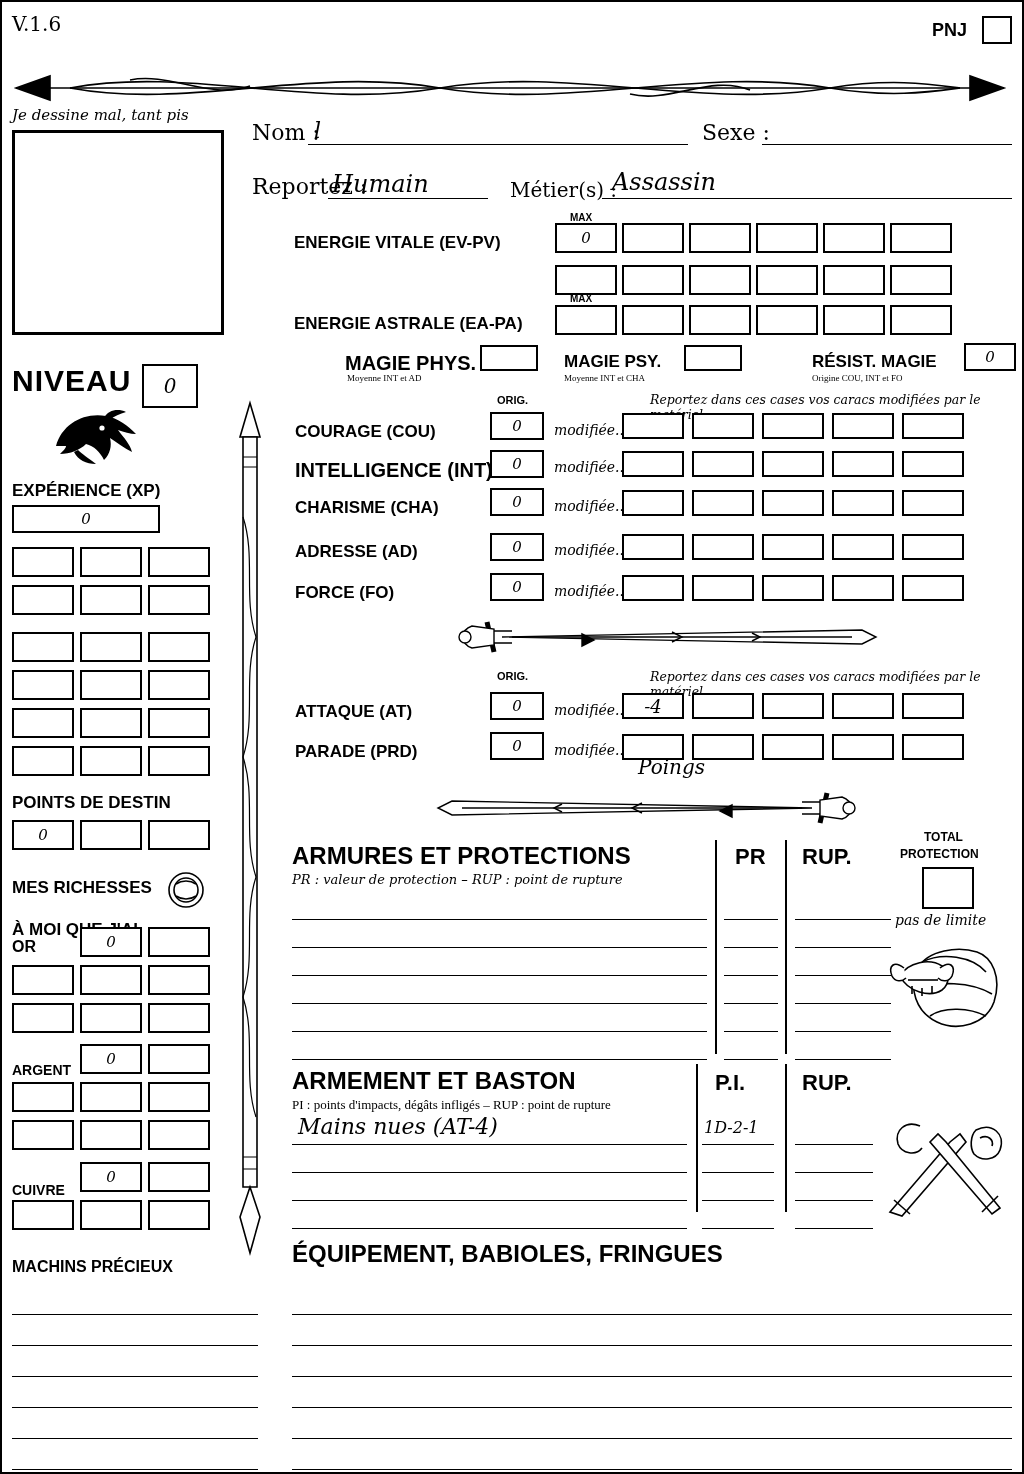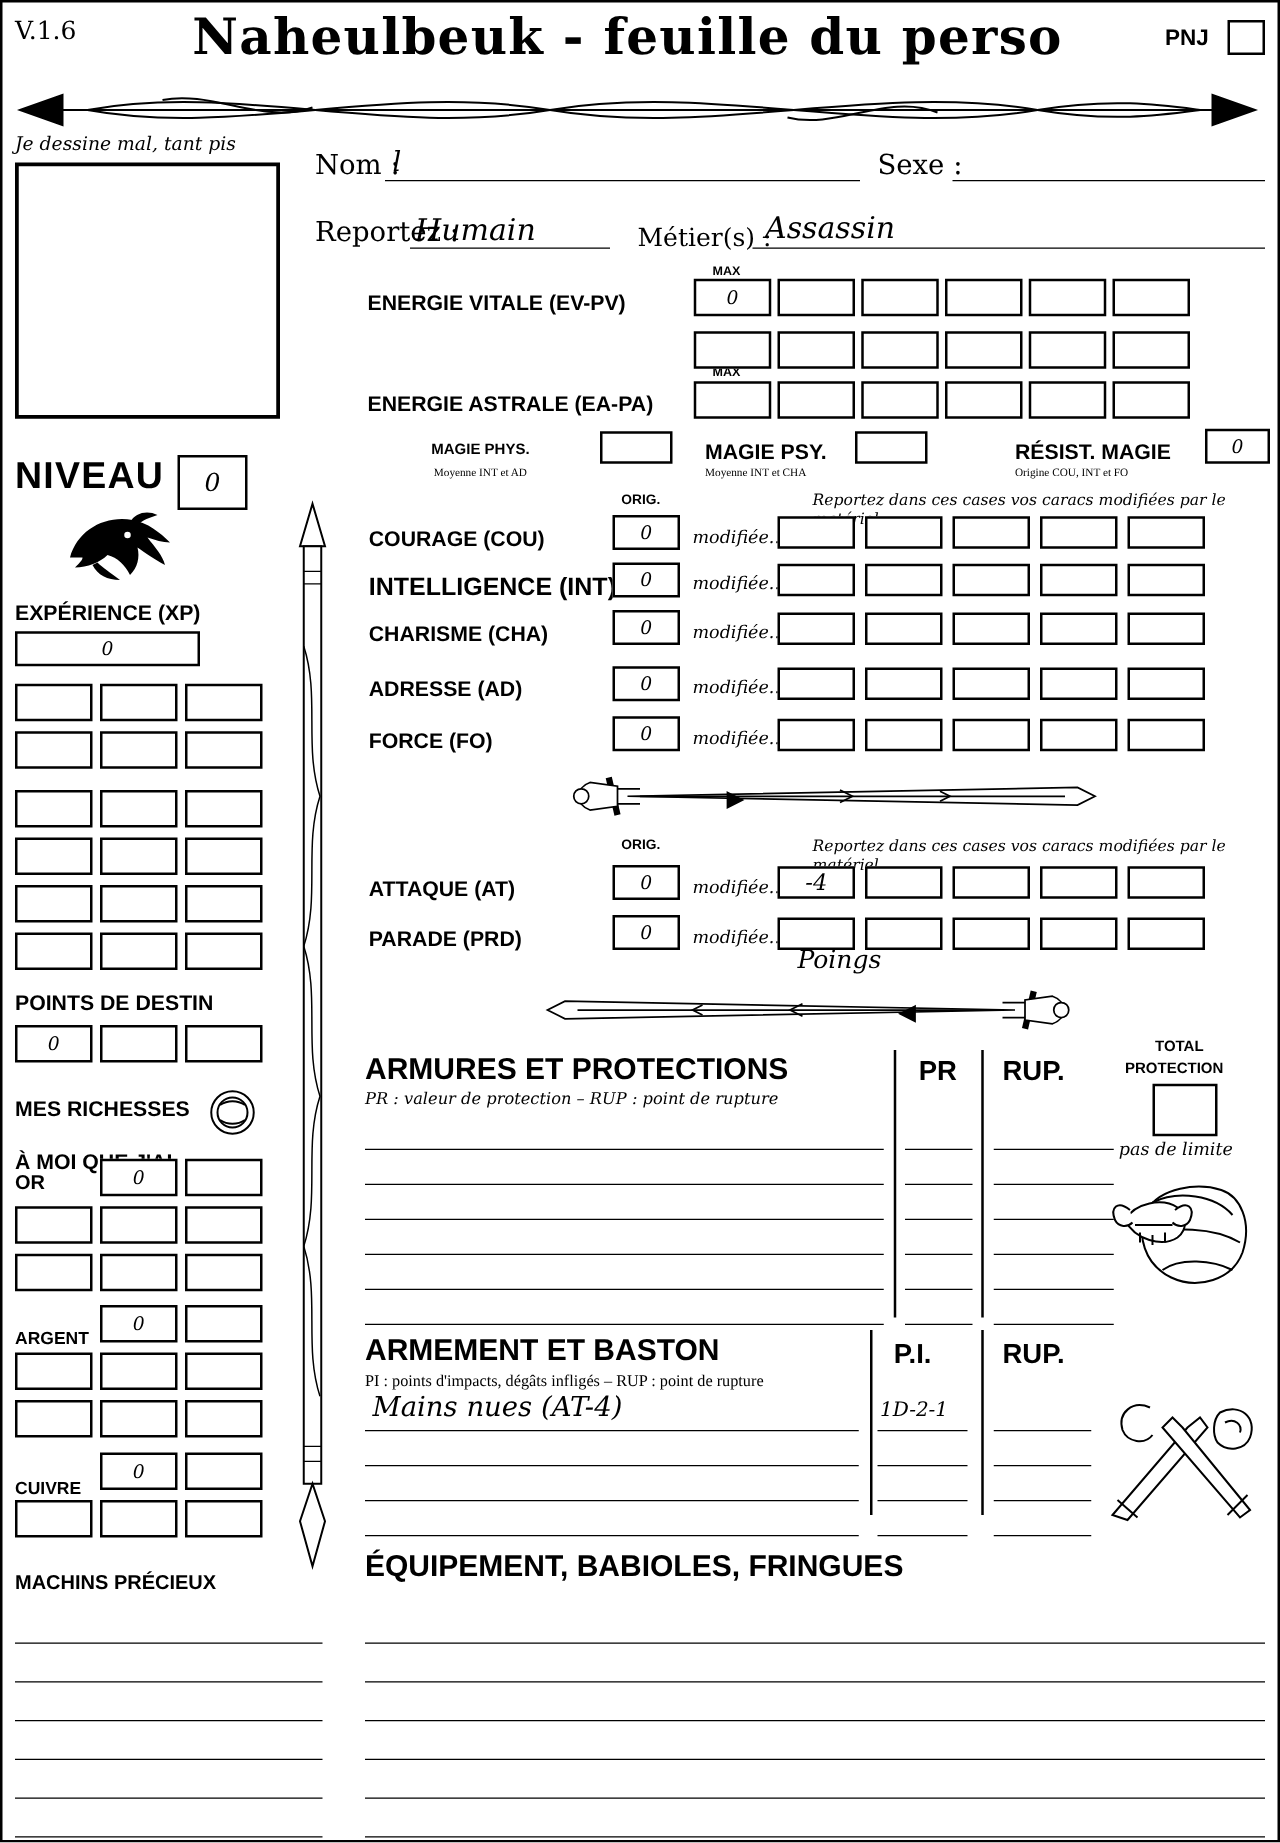--- a/index.html
+++ b/index.html
@@ -14,21 +14,20 @@
   .tiny{font-size:9px;font-family:"Liberation Serif",serif;}
   .caps{font-family:"Liberation Sans",sans-serif;font-weight:bold;}
 </style>
 </head>
 <body>
 
 <div id="sheet">
 
   <div class="abs title" style="left:10px;top:10px;font-size:20px;">V.1.6</div>
 
-  <div class="abs title" style="left:120px;top:4px;width:760px;text-align:center;font-size:40px;letter-spacing:1px;font-weight:bold;">Naheulbeuk - feuille du perso</div>
 
 
   <div class="abs caps" style="left:930px;top:18px;font-size:18px;">PNJ</div>
   <div class="abs box" style="left:980px;top:14px;width:30px;height:28px;"></div>
 
   <svg class="abs" style="left:8px;top:62px;" width="1000" height="46">
     <g stroke="#000" fill="none" stroke-width="1.6">
       <path d="M6 24 L40 12 L40 36 Z" fill="#000"></path>
       <path d="M40 24 L970 24"></path>
       <path d="M994 24 L960 12 L960 36 Z" fill="#000"></path>
@@ -78,21 +77,21 @@
   <div class="abs box" style="left:821px;top:263px;width:62px;height:30px;"></div>
   <div class="abs box" style="left:888px;top:263px;width:62px;height:30px;"></div>
 
   <div class="abs box fieldval" style="left:553px;top:303px;width:62px;height:30px;"></div>
   <div class="abs box" style="left:620px;top:303px;width:62px;height:30px;"></div>
   <div class="abs box" style="left:687px;top:303px;width:62px;height:30px;"></div>
   <div class="abs box" style="left:754px;top:303px;width:62px;height:30px;"></div>
   <div class="abs box" style="left:821px;top:303px;width:62px;height:30px;"></div>
   <div class="abs box" style="left:888px;top:303px;width:62px;height:30px;"></div>
 
-  <div class="abs caps" style="left:343px;top:350px;font-size:12px;">MAGIE PHYS.</div>
+  <div class="abs caps" style="left:343px;top:350px;font-size:20px;">MAGIE PHYS.</div>
   <div class="abs tiny" style="left:345px;top:371px;">Moyenne INT et AD</div>
   <div class="abs box fieldval" style="left:478px;top:343px;width:58px;height:26px;"></div>
 
   <div class="abs caps" style="left:562px;top:350px;font-size:17px;">MAGIE PSY.</div>
   <div class="abs tiny" style="left:562px;top:371px;">Moyenne INT et CHA</div>
   <div class="abs box fieldval" style="left:682px;top:343px;width:58px;height:26px;"></div>
 
   <div class="abs caps" style="left:810px;top:350px;font-size:17px;">RÉSIST. MAGIE</div>
   <div class="abs tiny" style="left:810px;top:371px;">Origine COU, INT et FO</div>
   <div class="abs box fieldval" style="left:962px;top:341px;width:52px;height:28px;">0</div>

